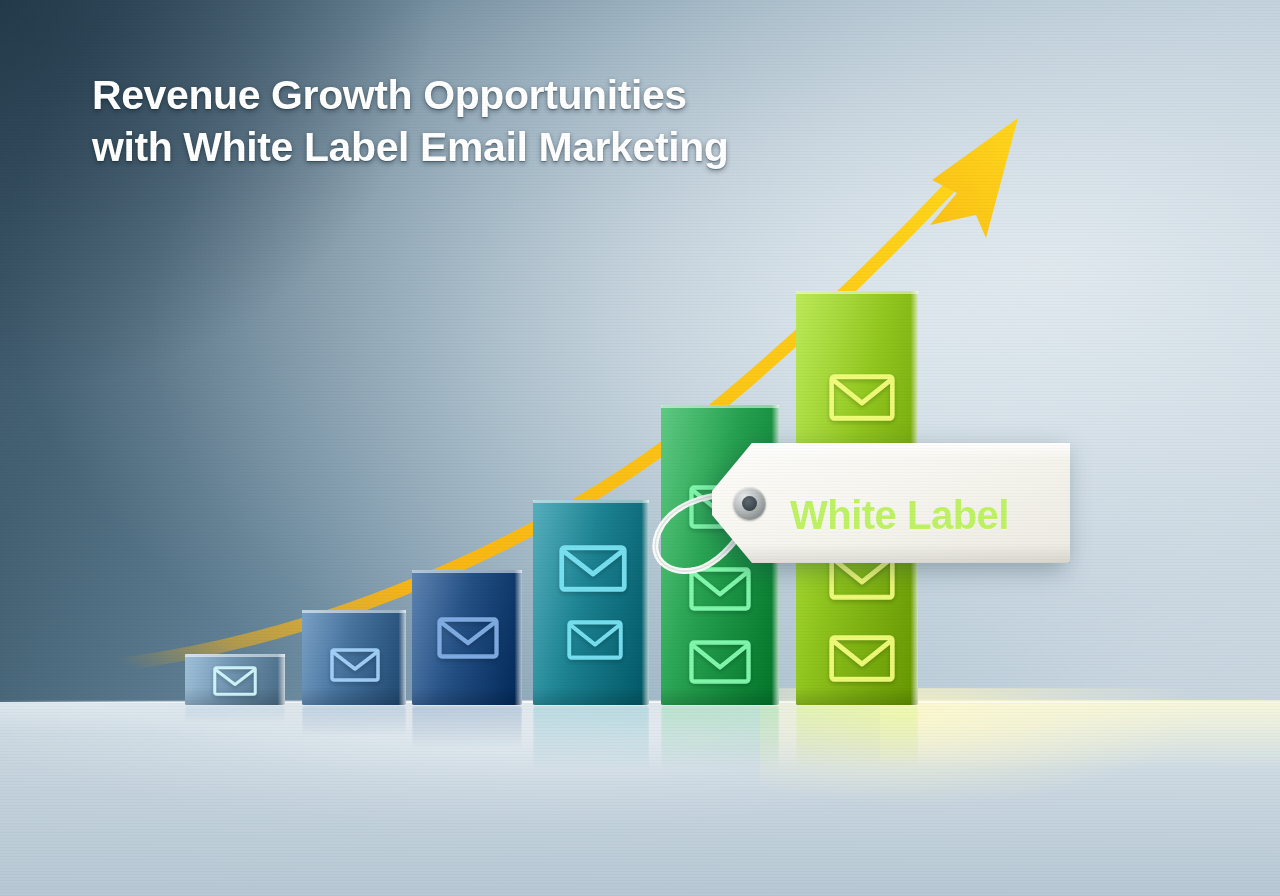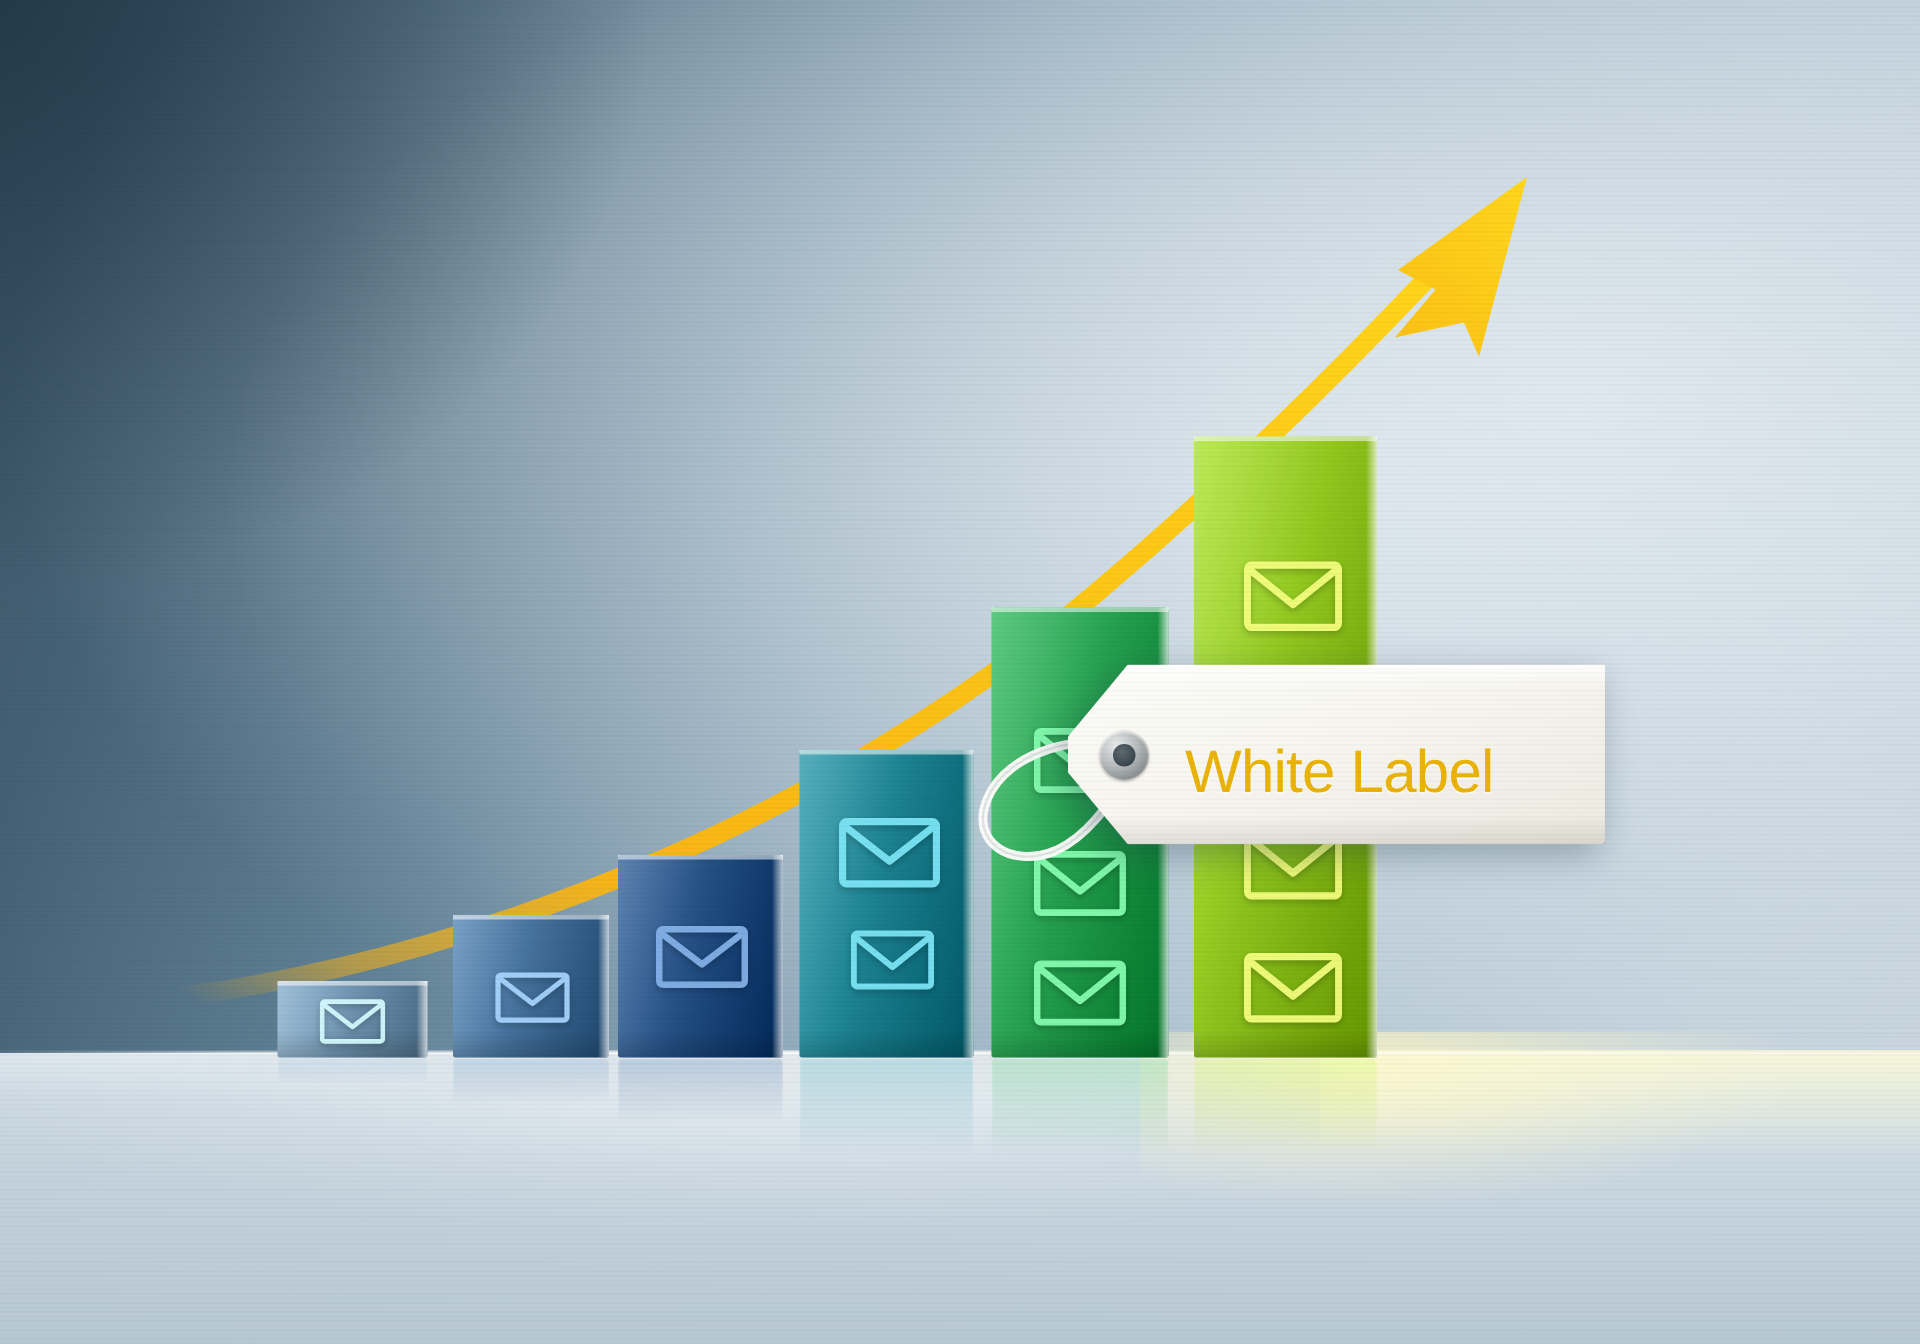--- a/index.html
+++ b/index.html
@@ -77,21 +77,21 @@
     border-radius:3px;}
   .tag-edge{position:absolute;inset:0;
     background:linear-gradient(180deg, rgba(255,255,255,0.9) 0%, rgba(255,255,255,0) 14%, rgba(0,0,0,0) 84%, rgba(0,0,0,0.09) 100%);
     clip-path:polygon(40px 0, 100% 0, 100% 100%, 40px 100%, 0 60%, 0 40%);}
   .grommet{position:absolute;left:21px;top:44px;width:33px;height:33px;border-radius:50%;
     background:radial-gradient(circle at 34% 30%, #e8eaea 0%, #b9bdbe 42%, #8e9495 72%, #6f7577 100%);
     box-shadow:inset 0 1px 2px rgba(255,255,255,0.8), 0 1px 2px rgba(0,0,0,0.28);}
   .grommet-hole{position:absolute;left:9px;top:9px;width:15px;height:15px;border-radius:50%;
     background:radial-gradient(circle at 40% 35%, #5f6a70 0%, #3f4b52 60%, #2f3940 100%);}
   .tag-text{position:absolute;left:78px;top:0;height:144px;display:flex;align-items:center;
-    color:#eab308;font-size:40px;font-weight:normal;letter-spacing:-0.5px;
+    color:#bef264;font-size:40px;font-weight:bold;letter-spacing:-0.5px;
     text-shadow:0 1px 1px rgba(255,255,255,0.6);}
   .string{position:absolute;left:620px;top:455px;width:180px;height:150px;pointer-events:none;}
 
   .grain{position:absolute;inset:0;pointer-events:none;opacity:0.045;
     background-image:repeating-linear-gradient(0deg, rgba(0,0,0,0.5) 0 1px, rgba(255,255,255,0) 1px 3px);}
 </style>
 </head>
 <body>
 
 <div id="stage">
@@ -259,15 +259,17 @@
 
   <div class="tag">
     <div class="tag-body"></div>
     <div class="tag-edge"></div>
     <div class="grommet">
       <div class="grommet-hole"></div>
     </div>
     <div class="tag-text">White Label</div>
   </div>
 
+  <div class="title">Revenue Growth Opportunities
+with White Label Email Marketing</div>
 
   <div class="grain"></div>
 </div>
 
 </body></html>

